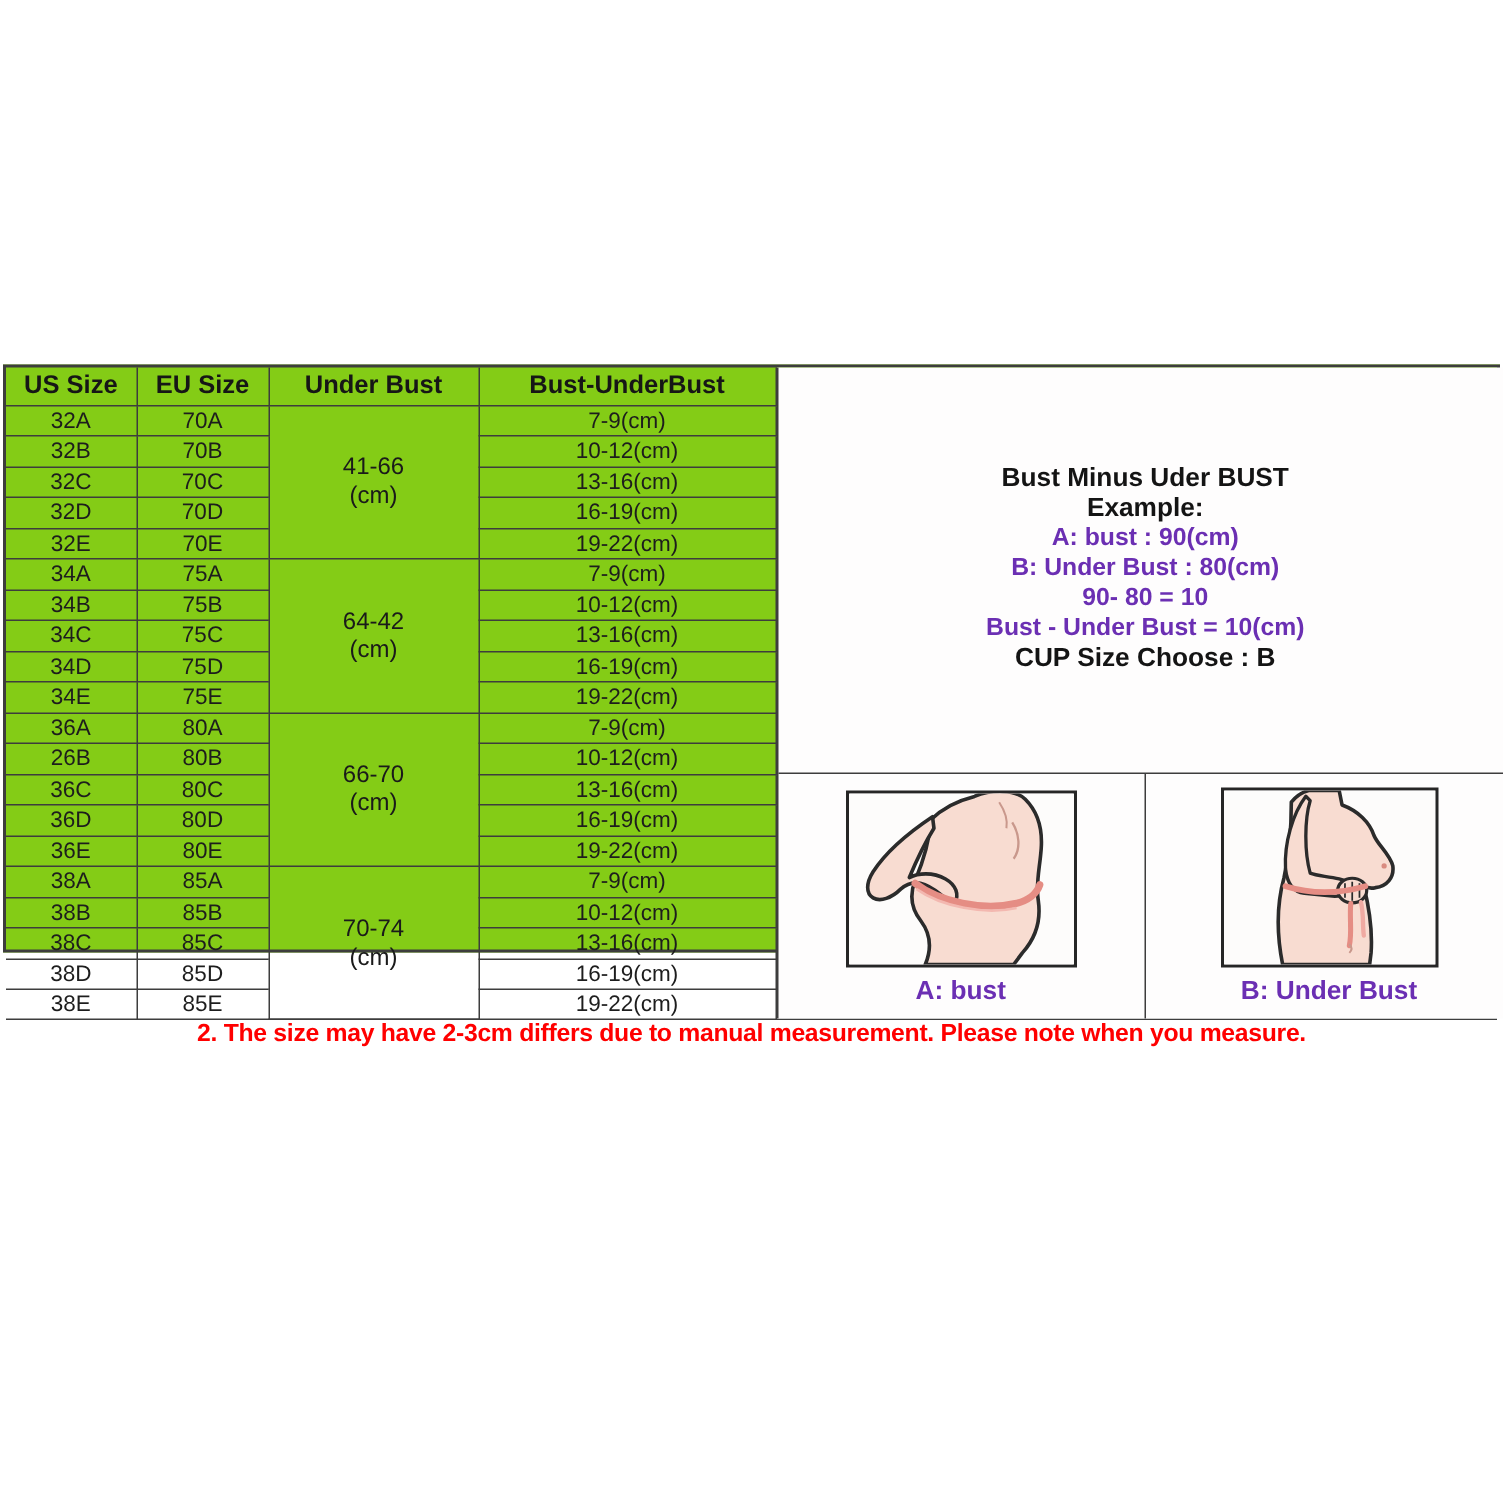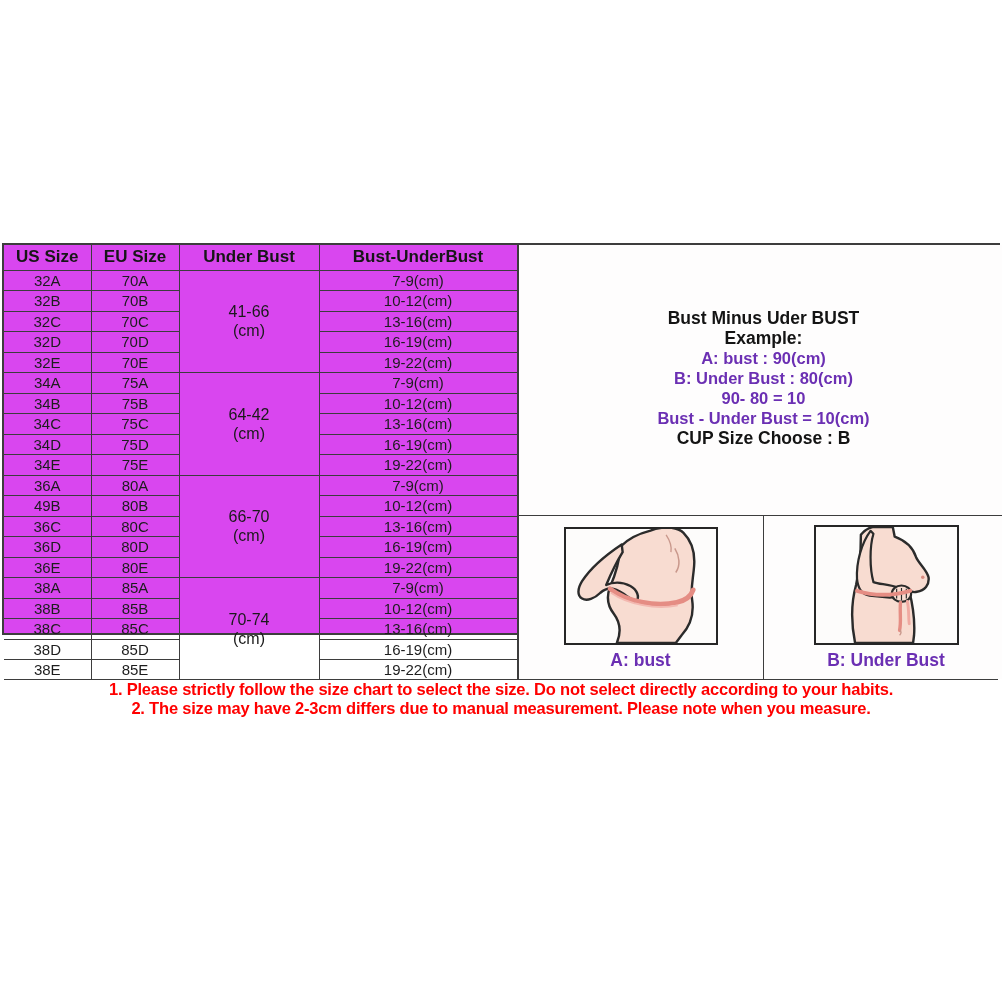--- a/index.html
+++ b/index.html
@@ -7,21 +7,21 @@
     width: 1002px; height: 1002px;
     background: #ffffff;
     font-family: "Liberation Sans", sans-serif;
     position: relative;
     overflow: hidden;
   }
   .frame {
     position: absolute; left: 2px; top: 243px;
     width: 998px; height: 392px;
     border: 2px solid #3d3d3d;
-    background: #d946ef;
+    background: #84cc16;
   }
   .top-section { display: flex; height: 435px; border-bottom: 1px solid #3d3d3d; }
 
   
   table.size-table { border-collapse: collapse; width: 513px; height: 435px; table-layout: fixed; }
   .size-table th, .size-table td {
     border: 1px solid #3d3d3d;
     text-align: center; vertical-align: middle;
     overflow: hidden; white-space: nowrap;
   }
@@ -137,21 +137,21 @@
           <tr>
             <td>36A</td>
             <td>80A</td>
             <td rowspan="5" class="underbust-cell">
               <div>66-70</div>
               <div>(cm)</div>
             </td>
             <td>7-9(cm)</td>
           </tr>
           <tr>
-            <td>49B</td>
+            <td>26B</td>
             <td>80B</td>
             <td>10-12(cm)</td>
           </tr>
           <tr>
             <td>36C</td>
             <td>80C</td>
             <td>13-16(cm)</td>
           </tr>
           <tr>
             <td>36D</td>
@@ -246,16 +246,15 @@
               <path d="M86,106 c2,2 2,4 0,6" fill="none" stroke="#c9988c" stroke-width="1.4"></path>
             </svg>
           </div>
           <div class="fig-label">B: Under Bust</div>
         </div>
       </div>
     </div>
   </div>
 
   <div class="note-section">
-    <div class="note-line">1. Please strictly follow the size chart to select the size. Do not select directly according to your habits.</div>
     <div class="note-line">2. The size may have 2-3cm differs due to manual measurement. Please note when you measure.</div>
   </div>
 </div>
 
 </body></html>

